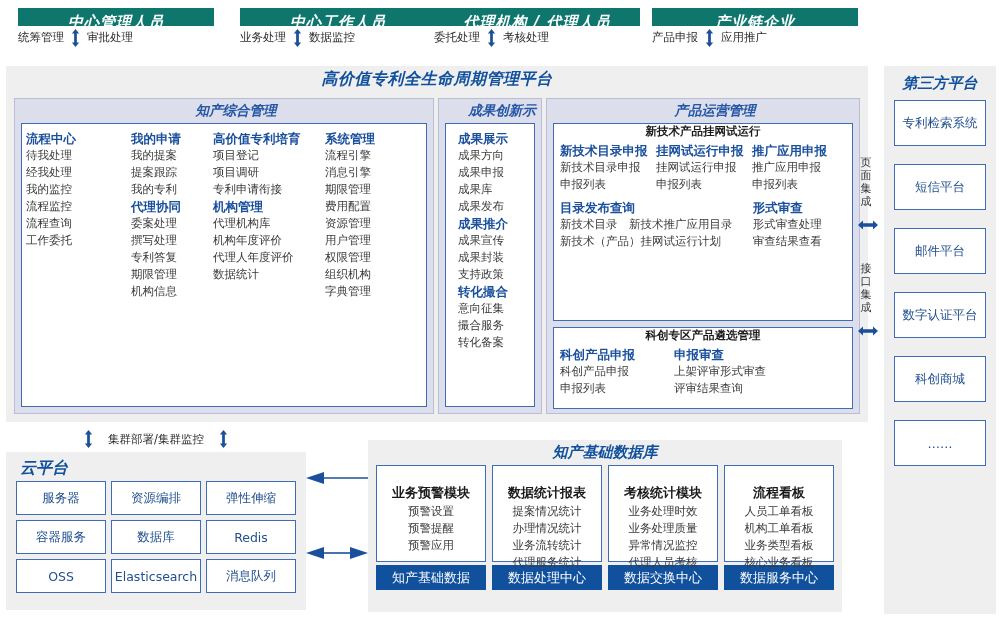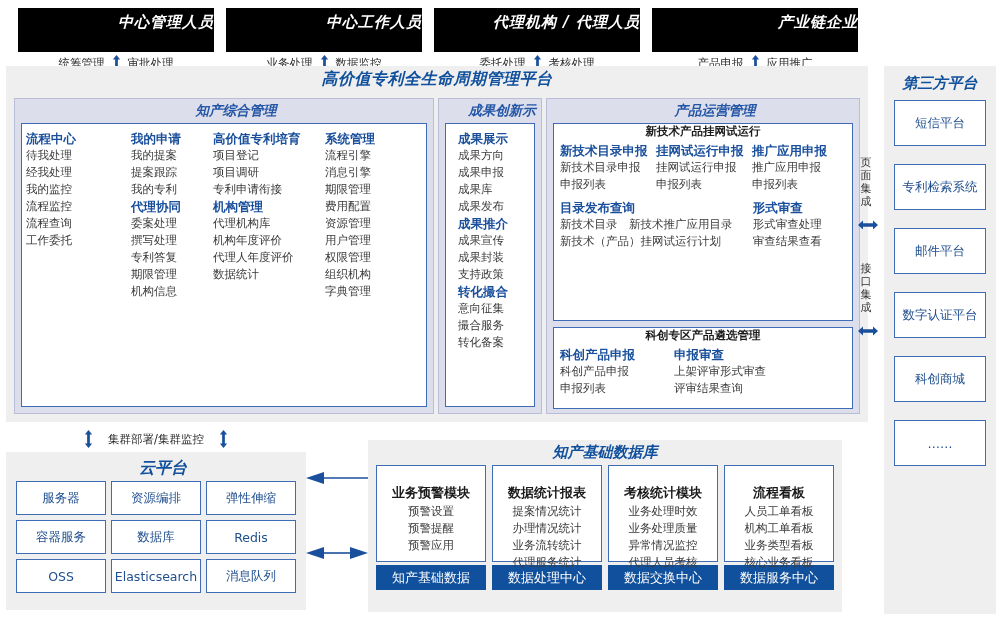--- a/index.html
+++ b/index.html
@@ -9,27 +9,27 @@
     background: #ffffff;
     font-family: "DejaVu Sans", "Liberation Sans", sans-serif;
     overflow: hidden;
   }
   .page { position: relative; width: 1000px; height: 622px; }
 
   
   .roles { position: absolute; left: 0; top: 8px; width: 868px; height: 52px; }
   .role-col { position: absolute; top: 0; }
   .role-head {
-    background: #000000; color: #fff;
+    background: #0f766e; color: #fff;
     font-size: 15px; font-weight: bold; font-style: italic;
-    text-align: right; line-height: 29px; height: 44px;
+    text-align: center; line-height: 29px; height: 18px;
     letter-spacing: 1px;
   }
   .role-subs {
-    display: flex; align-items: center; justify-content: center;
+    display: flex; align-items: center; 
     height: 23px; gap: 6px; font-size: 11.5px; color: #2b2b2b;
   }
   .role-subs span { white-space: nowrap; }
   .vbi { display:inline-block; width: 11px; height: 20px; position: relative; flex: 0 0 11px; }
 
   
   .platform {
     position: absolute; left: 6px; top: 66px;
     width: 862px; height: 356px;
     background: #efefef;
@@ -98,21 +98,21 @@
   .cloud-arrow-row {
     position: absolute; left: 6px; top: 426px; width: 300px; height: 26px;
     display: flex; align-items: center; justify-content: center; gap: 14px;
   }
   .cloud-arrow-row .lab { font-size: 11.5px; color: #2b2b2b; }
   .cloud {
     position: absolute; left: 6px; top: 452px; width: 300px; height: 158px;
     background: #efefef; padding-top: 3px;
   }
   .cloud-title {
-    text-align: center; font-size: 16px; font-weight: bold; font-style: italic;
+    text-align: left; font-size: 16px; font-weight: bold; font-style: italic;
     color: #10509c; line-height: 26px; margin-left: 14px;
   }
   .cloud-grid {
     display: grid; grid-template-columns: repeat(3, 1fr); gap: 5px;
     padding: 0 10px;
   }
   .cloud-cell {
     height: 34px; border: 1.5px solid #3f6cb5; background: #fff;
     display: flex; align-items: center; justify-content: center;
     font-size: 12.5px; color: #22508f;
@@ -155,21 +155,21 @@
       <div class="role-col" style="left: 18px; width: 196px;">
         <div class="role-head">中心管理人员</div>
         <div class="role-subs">
           <span>统筹管理</span>
           <svg viewBox="0 0 11 22" class="vbi">
             <path d="M5.5 1 L9.5 6 L7 6 L7 16 L9.5 16 L5.5 21 L1.5 16 L4 16 L4 6 L1.5 6 Z" fill="#1a4f9c"></path>
           </svg>
           <span>审批处理</span>
         </div>
       </div>
-      <div class="role-col" style="left: 226px; width: 196px;">
+      <div class="role-col" style="left: 240px; width: 196px;">
         <div class="role-head">中心工作人员</div>
         <div class="role-subs">
           <span>业务处理</span>
           <svg viewBox="0 0 11 22" class="vbi">
             <path d="M5.5 1 L9.5 6 L7 6 L7 16 L9.5 16 L5.5 21 L1.5 16 L4 16 L4 6 L1.5 6 Z" fill="#1a4f9c"></path>
           </svg>
           <span>数据监控</span>
         </div>
       </div>
       <div class="role-col" style="left: 434px; width: 206px;">
@@ -341,22 +341,22 @@
         <div>成</div>
       </div>
     <svg class="hbi" style="top:258px;" viewBox="0 0 22 14">
       <path d="M1 7 L6 2.5 L6 5.2 L16 5.2 L16 2.5 L21 7 L16 11.5 L16 8.8 L6 8.8 L6 11.5 Z" fill="#1a4f9c"></path>
     </svg>
   </div>
 
   <div class="third">
     <div class="third-title">第三方平台</div>
     <div id="third-items">
+        <div class="third-item">专利检索系统</div>
         <div class="third-item">短信平台</div>
-        <div class="third-item">专利检索系统</div>
         <div class="third-item">邮件平台</div>
         <div class="third-item">数字认证平台</div>
         <div class="third-item">科创商城</div>
         <div class="third-item">……</div>
       </div>
   </div>
 
   <div class="cloud-arrow-row">
     <svg class="vbi" viewBox="0 0 11 22">
       <path d="M5.5 1 L9.5 6 L7 6 L7 16 L9.5 16 L5.5 21 L1.5 16 L4 16 L4 6 L1.5 6 Z" fill="#1a4f9c"></path>

